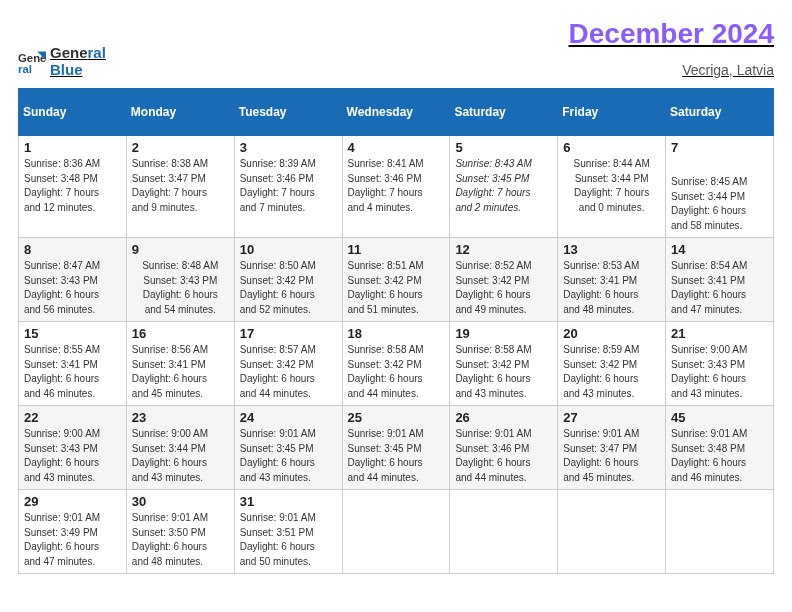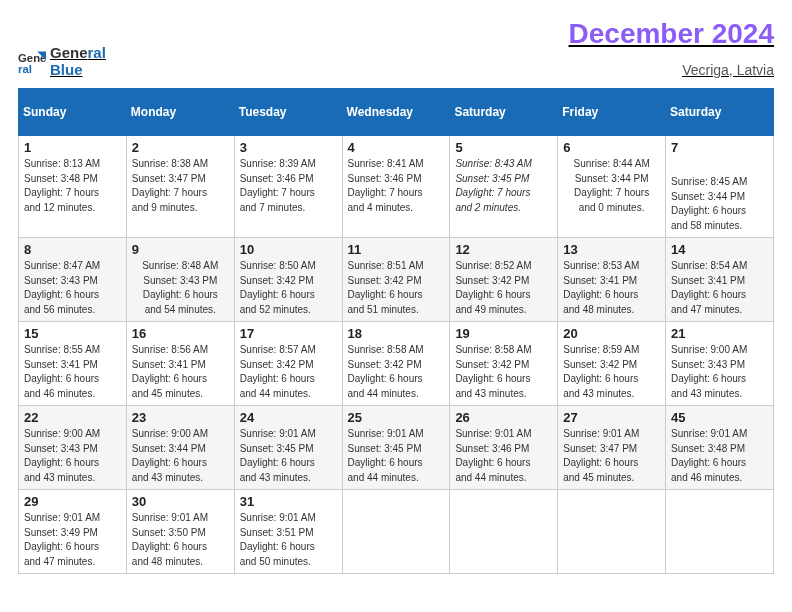--- a/index.html
+++ b/index.html
@@ -127,21 +127,21 @@
         <th>Wednesday</th>
         <th>Saturday</th>
         <th>Friday</th>
         <th>Saturday</th>
       </tr>
     </thead>
     <tbody id="calendar-body">
     <tr>
           <td>
             <span class="day-num">1</span>
-            <div class="day-info" style="white-space: pre-line;">Sunrise: 8:13 AM
+            <div class="day-info" style="white-space: pre-line;">Sunrise: 8:36 AM
 Sunset: 3:48 PM
 Daylight: 7 hours
 and 12 minutes.</div>
           </td>
           <td>
             <span class="day-num">2</span>
             <div class="day-info" style="white-space: pre-line;">Sunrise: 8:38 AM
 Sunset: 3:47 PM
 Daylight: 7 hours
 and 9 minutes.</div>

